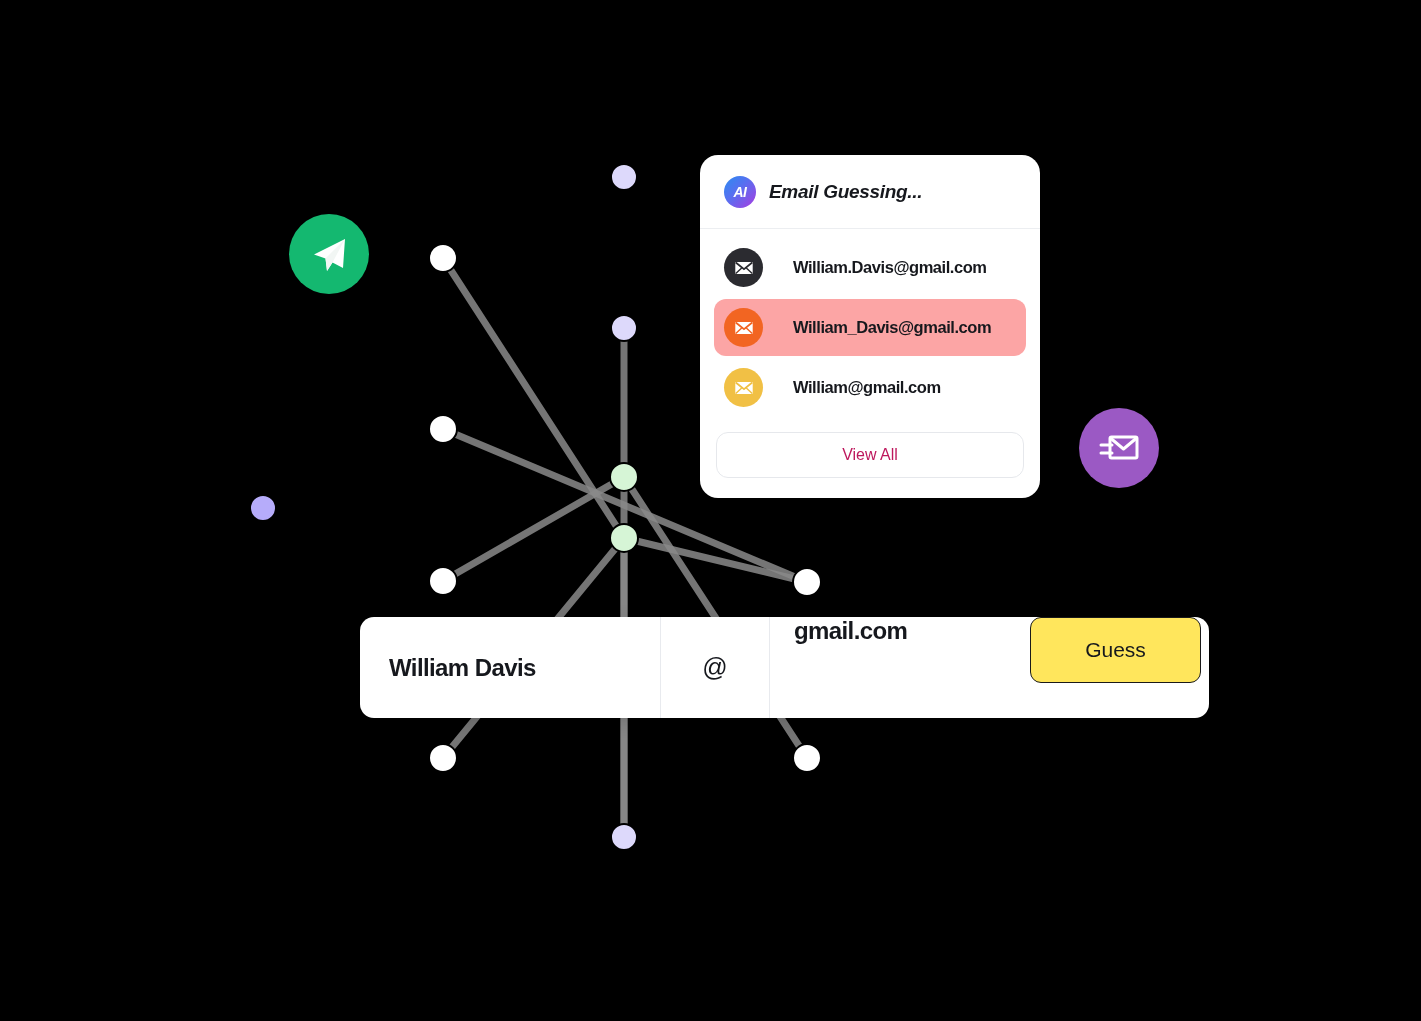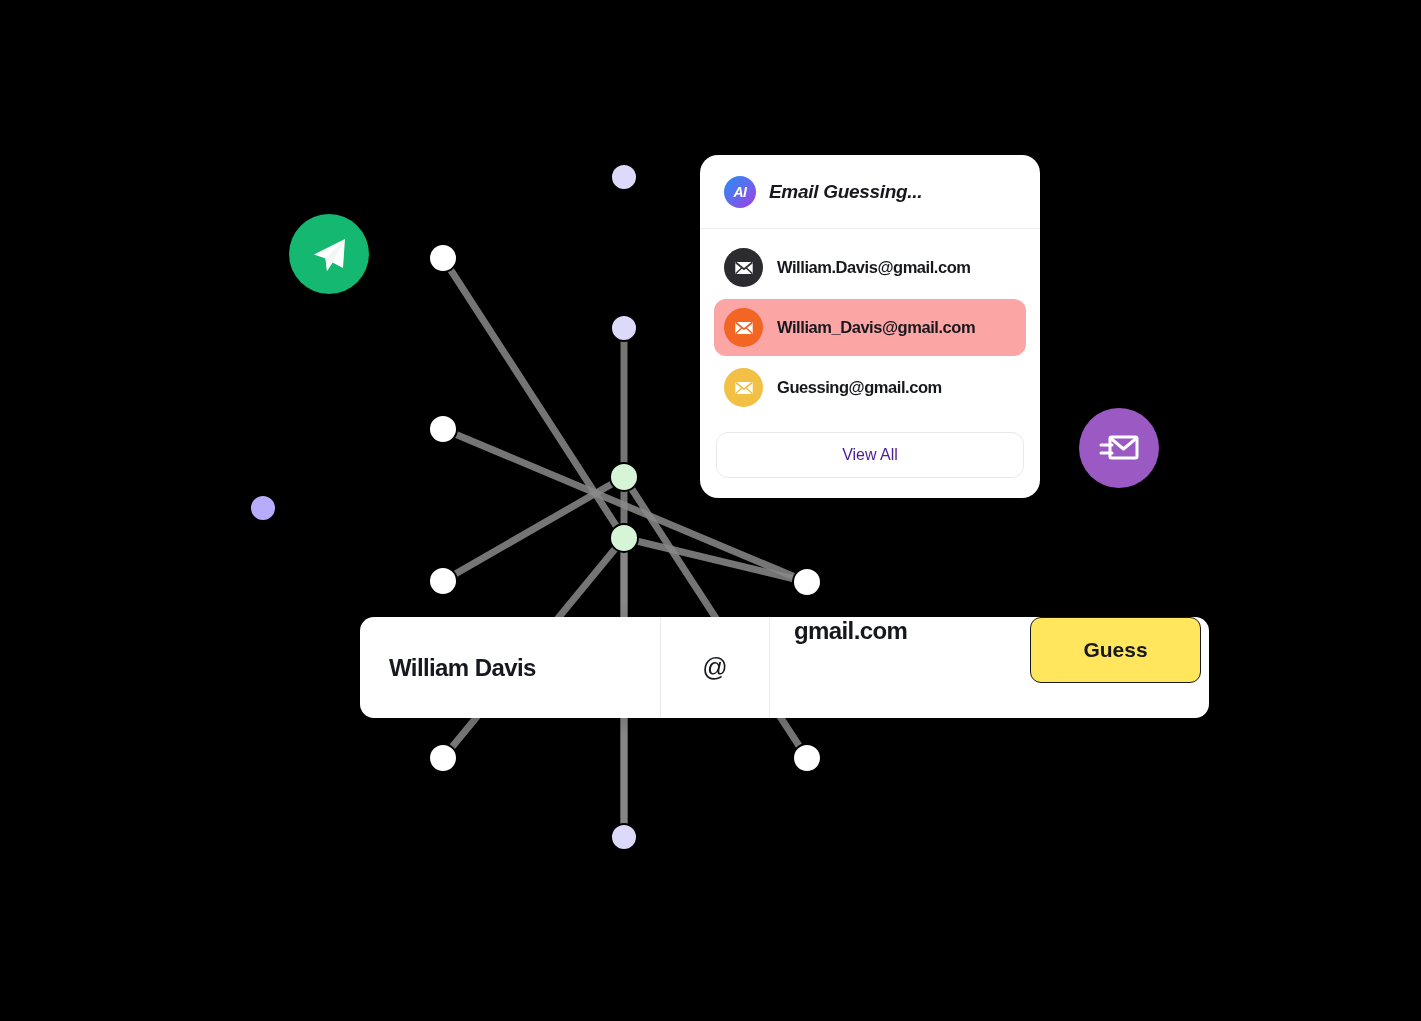--- a/index.html
+++ b/index.html
@@ -92,21 +92,21 @@
     white-space: nowrap;
     font-style: italic;
   }
 
   .panel-list {
     padding: 10px 14px 6px 14px;
   }
   .sugg-row {
     display: flex;
     align-items: center;
-    gap: 14px;
+    gap: 30px;
     padding: 9px 10px;
     border-radius: 12px;
     margin-bottom: 3px;
   }
   .sugg-row.selected {
     background: #fca5a5;
   }
   .env-icon {
     width: 39px; height: 39px;
     border-radius: 50%;
@@ -130,21 +130,21 @@
     display: block;
     width: 100%;
     box-sizing: border-box;
     padding: 13px 0;
     text-align: center;
     background: #ffffff;
     border: 1px solid #e6e8ec;
     border-radius: 12px;
     font-size: 16px;
     font-weight: 400;
-    color: #4c1d95;
+    color: #be185d;
     font-family: inherit;
     cursor: pointer;
   }
 
   
   #inputbar {
     position: absolute;
     left: 360px;
     top: 617px;
     width: 849px;
@@ -191,21 +191,21 @@
     font-weight: 400;
     color: #16181d;
   }
   .guess-btn {
     width: 171px;
     height: 66px;
     background: #ffe65c;
     border: 1.5px solid #1a1a1a;
     border-radius: 11px;
     font-size: 21px;
-    font-weight: 700;
+    font-weight: 400;
     color: #16181d;
     font-family: inherit;
     cursor: pointer;
     flex: 0 0 auto;
   }
 </style>
 </head>
 <body>
 
 <div id="stage">
@@ -285,21 +285,21 @@
           <div class="sugg-text">William_Davis@gmail.com</div>
         </div>
         <div class="sugg-row">
           <div class="env-icon" style="background: rgb(241, 192, 69);">
             <svg width="22" height="22" viewBox="0 0 24 24">
               <rect x="2.5" y="5.5" width="19" height="13" rx="1" fill="#ffffff"></rect>
               <path d="M3 6 L12 13.2 L21 6" fill="none" stroke="#f1c045" stroke-width="2"></path>
               <path d="M3 18 L9.5 12 M21 18 L14.5 12" fill="none" stroke="#f1c045" stroke-width="1.6"></path>
             </svg>
           </div>
-          <div class="sugg-text">Guessing@gmail.com</div>
+          <div class="sugg-text">William@gmail.com</div>
         </div>
       </div>
 
     <div class="panel-footer">
       <button class="view-all">View All</button>
     </div>
   </div>
 
   <div id="inputbar">
 

